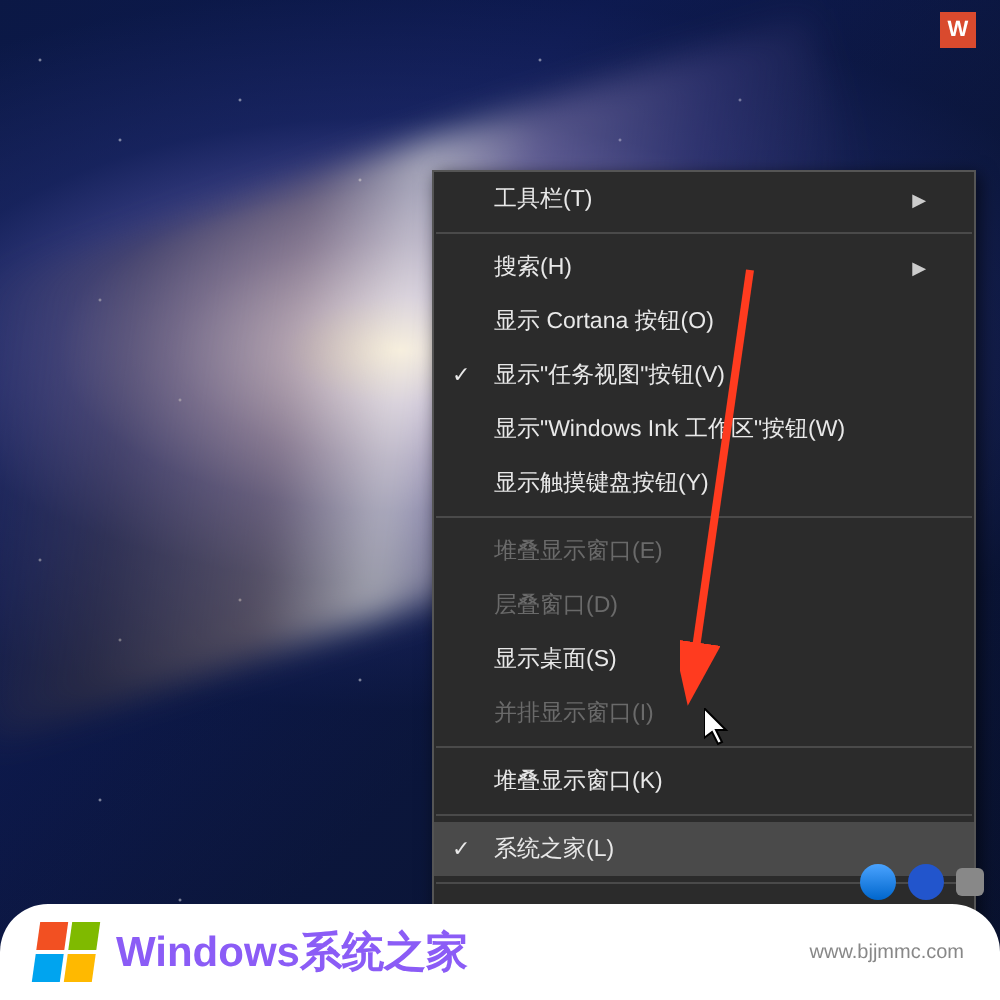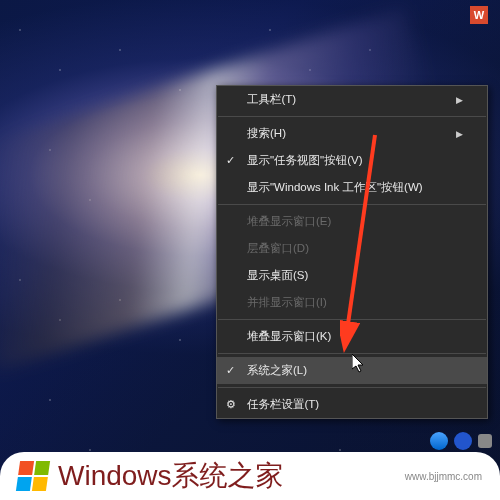--- a/index.html
+++ b/index.html
@@ -145,21 +145,21 @@
       display: grid;
       grid-template-columns: 14px 14px;
       grid-template-rows: 14px 14px;
       gap: 2px;
       transform: skewX(-8deg);
     }
     .win-logo div:nth-child(1){background:#f25022;}
     .win-logo div:nth-child(2){background:#7fba00;}
     .win-logo div:nth-child(3){background:#00a4ef;}
     .win-logo div:nth-child(4){background:#ffb900;}
-    .wm-text { font-size: 28px; color: #7f1d1d; font-weight: 400; }
+    .wm-text { font-size: 21px; color: #8b5cf6; font-weight: 700; }
     .wm-sub { font-size: 10px; color: #888; white-space: nowrap; padding-left: 17px; }
     .wm-right { margin-left: auto; text-align: right; }
   </style>
 </head>
 <body>
 
 <div class="desktop">
   <div class="galaxy-band"></div>
 </div>
 
@@ -171,25 +171,31 @@
   <div class="menu-item">
     <span>工具栏(T)</span>
     <span class="submenu-arrow">▶</span>
   </div>
   <div class="menu-sep"></div>
   <div class="menu-item">
     <span>搜索(H)</span>
     <span class="submenu-arrow">▶</span>
   </div>
   <div class="menu-item">
+    <span>显示 Cortana 按钮(O)</span>
+  </div>
+  <div class="menu-item">
     <span class="check">✓</span>
     <span>显示"任务视图"按钮(V)</span>
   </div>
   <div class="menu-item">
     <span>显示"Windows Ink 工作区"按钮(W)</span>
+  </div>
+  <div class="menu-item">
+    <span>显示触摸键盘按钮(Y)</span>
   </div>
   <div class="menu-sep"></div>
   <div class="menu-item disabled">
     <span>堆叠显示窗口(E)</span>
   </div>
   <div class="menu-item disabled">
     <span>层叠窗口(D)</span>
   </div>
   <div class="menu-item">
     <span>显示桌面(S)</span>

